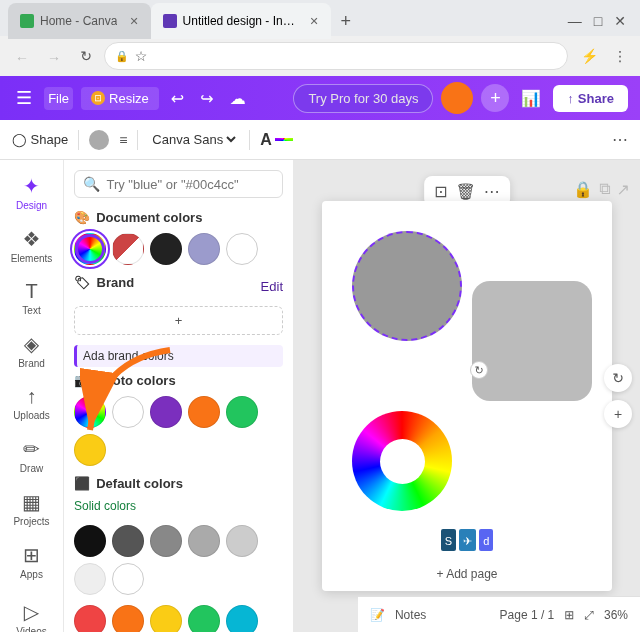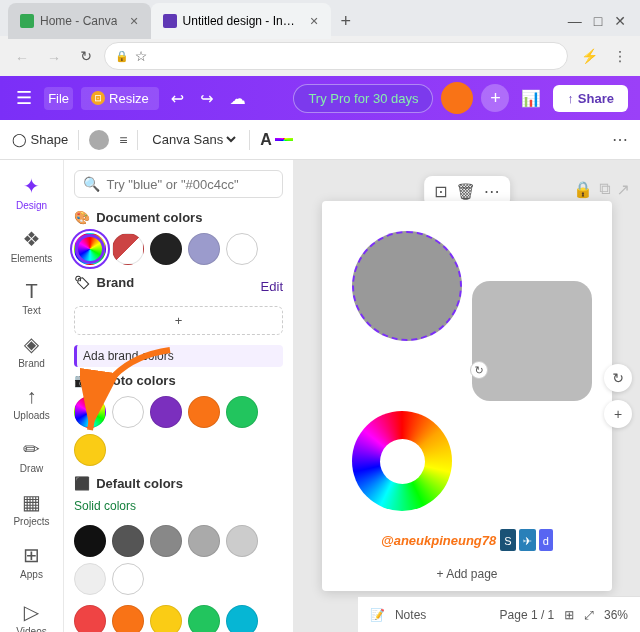--- a/index.html
+++ b/index.html
@@ -25,21 +25,21 @@
 
     
     .app-toolbar { background: linear-gradient(to right, #7b2ff7, #9b40f8); height: 44px; display: flex; align-items: center; padding: 0 12px; gap: 8px; }
     .hamburger { color: white; font-size: 18px; cursor: pointer; padding: 4px; }
     .file-btn { background: rgba(255,255,255,0.15); color: white; border: none; padding: 4px 4px; border-radius: 4px; font-size: 13px; cursor: pointer; }
     .resize-btn { background: rgba(255,255,255,0.15); color: white; border: none; padding: 4px 10px; border-radius: 4px; font-size: 13px; cursor: pointer; display: flex; align-items: center; gap: 4px; }
     .resize-icon { background: #f5a623; border-radius: 50%; width: 14px; height: 14px; display: inline-flex; align-items: center; justify-content: center; font-size: 9px; color: white; }
     .toolbar-spacer { flex: 1; }
     .undo-btn, .redo-btn { color: white; background: none; border: none; font-size: 16px; cursor: pointer; padding: 4px; }
     .cloud-btn { color: white; background: none; border: none; font-size: 16px; cursor: pointer; padding: 4px; }
-    .try-pro-btn { background: #7c3aed; border: 1px solid rgba(255,255,255,0.4); color: #86efac; padding: 6px 14px; border-radius: 20px; font-size: 13px; cursor: pointer; font-weight: 500; }
+    .try-pro-btn { background: #7c3aed; border: 1px solid rgba(255,255,255,0.4); color: #e5e5e5; padding: 6px 14px; border-radius: 20px; font-size: 13px; cursor: pointer; font-weight: 500; }
     .avatar-btn { width: 32px; height: 32px; background: #f97316; border-radius: 50%; cursor: pointer; }
     .add-btn { width: 28px; height: 28px; background: rgba(255,255,255,0.25); border-radius: 50%; color: white; font-size: 18px; display: flex; align-items: center; justify-content: center; cursor: pointer; }
     .chart-btn { color: white; background: none; border: none; font-size: 16px; cursor: pointer; padding: 4px; }
     .share-btn { background: white; color: #5f38b5; border: none; padding: 6px 14px; border-radius: 6px; font-size: 13px; font-weight: 600; cursor: pointer; display: flex; align-items: center; gap: 4px; }
 
     
     .format-bar { background: white; height: 40px; display: flex; align-items: center; padding: 0 12px; gap: 10px; border-bottom: 1px solid #e0e0e0; }
     .format-item { display: flex; align-items: center; gap: 4px; font-size: 13px; color: #333; cursor: pointer; }
     .shape-circle { width: 20px; height: 20px; border-radius: 50%; background: #aaa; display: inline-block; }
     .format-sep { width: 1px; height: 20px; background: #ddd; }
@@ -325,21 +325,20 @@
 
       <div class="canvas-shape-rounded"></div>
 
       <div class="rotate-handle">↻</div>
 
       <div class="canvas-color-wheel">
         <div class="canvas-color-wheel-inner"></div>
       </div>
 
       <div class="canvas-watermark">
-        <span class="watermark-text">@aneukpineung78</span>
         <div class="watermark-badges">
           <div class="badge-steem">
             <span class="badge-icon">S</span>
           </div>
           <div class="badge-telegram">
             <span class="badge-icon">✈</span>
           </div>
           <div class="badge-discord">
             <span class="badge-icon">d</span>
           </div>

